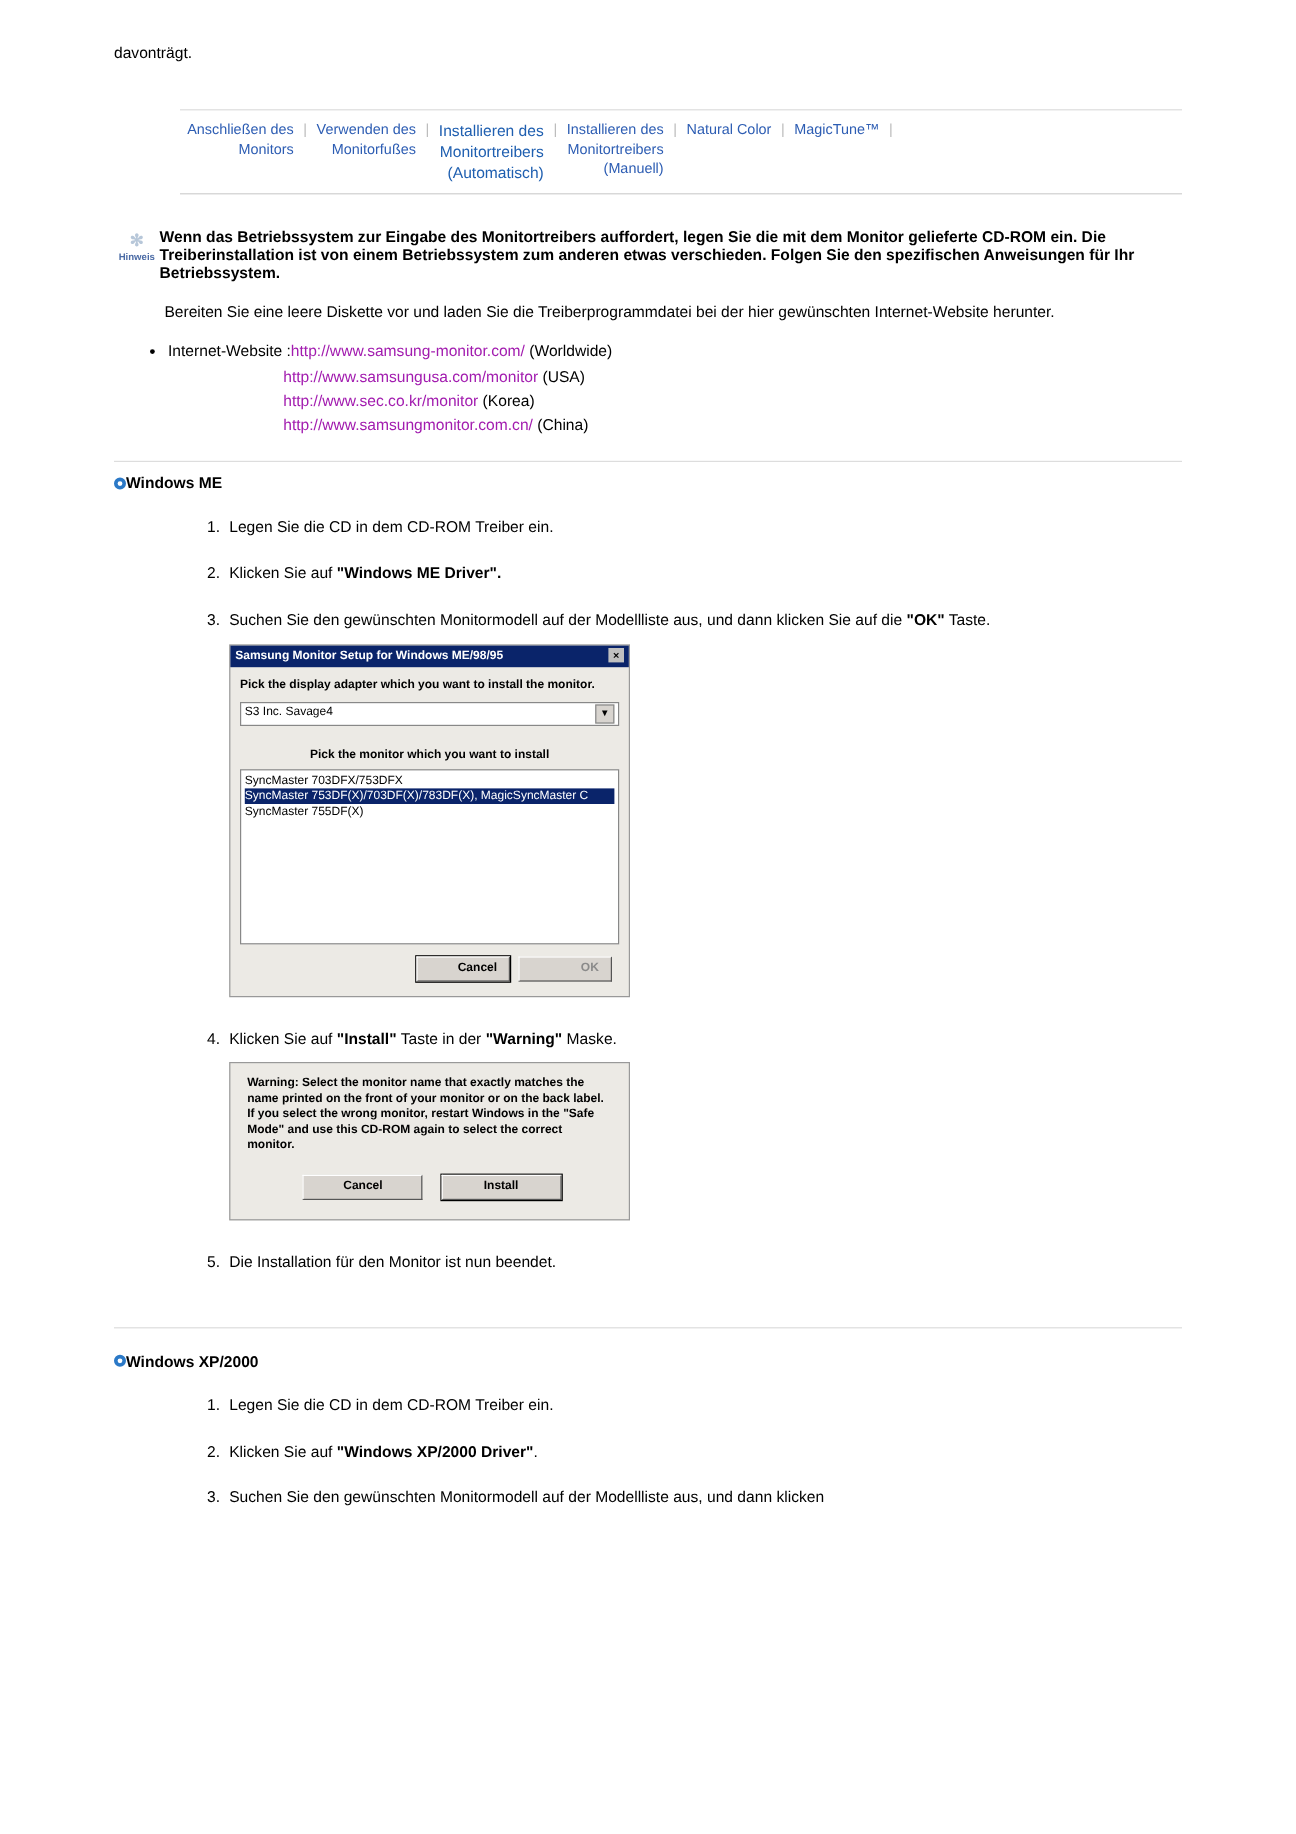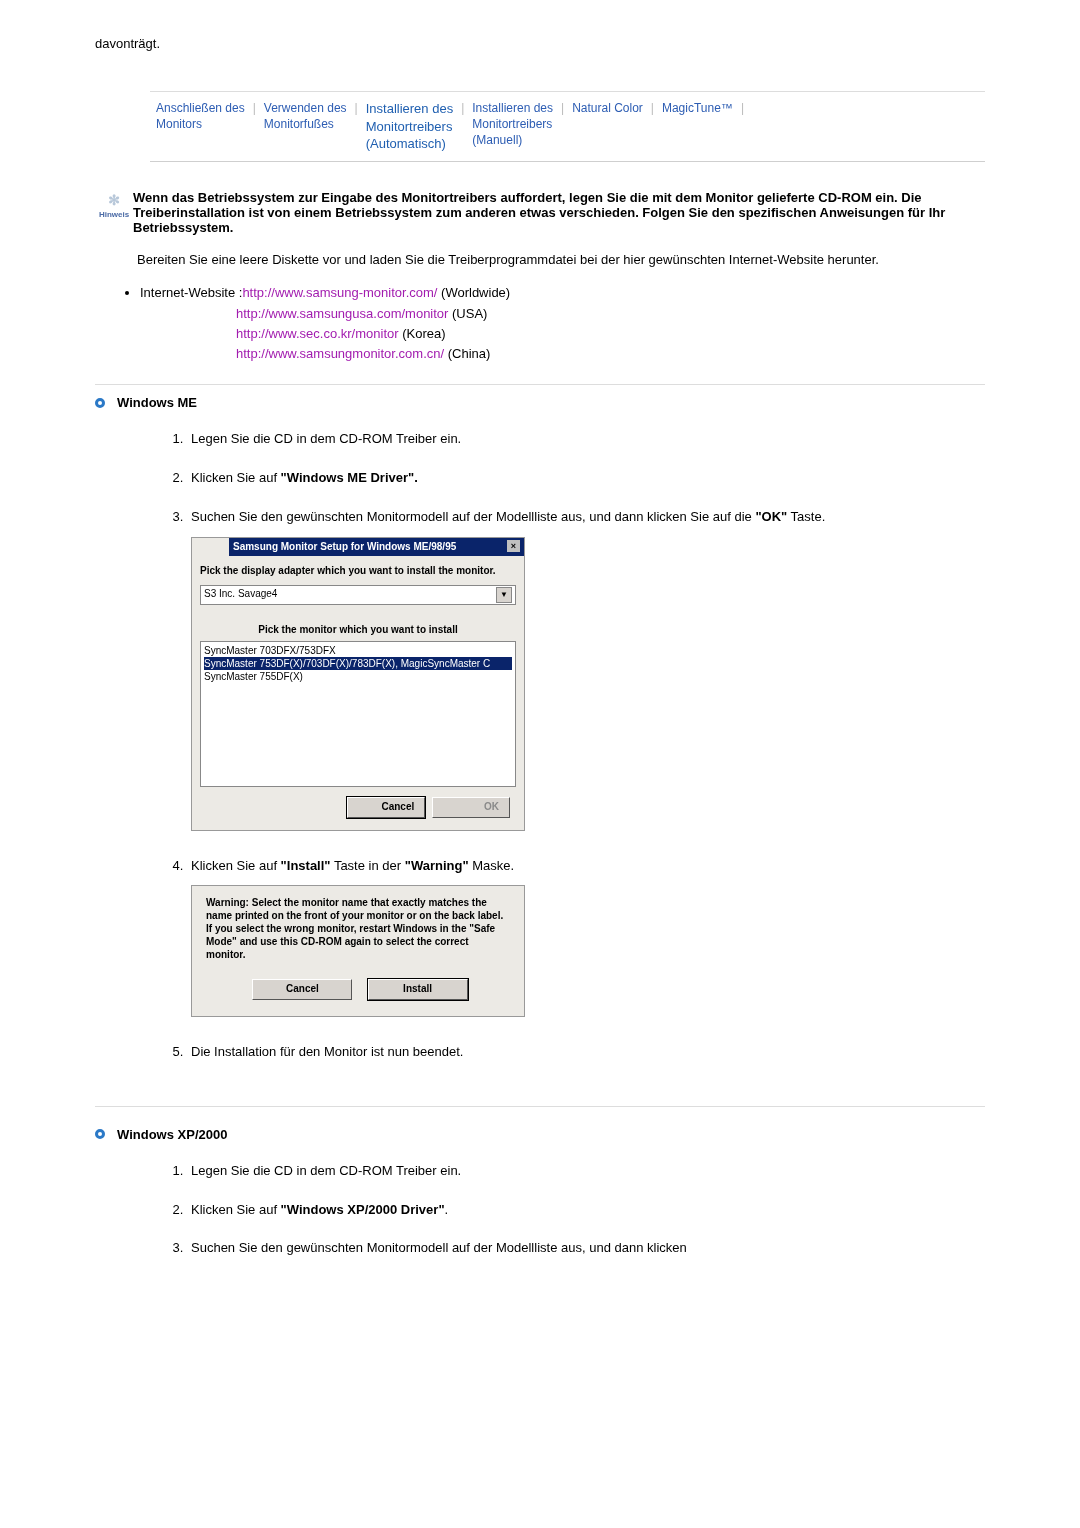--- a/index.html
+++ b/index.html
@@ -20,21 +20,21 @@
     border-bottom: 1px solid #cfcfcf;
     padding: 8px 0 8px 0;
     display: flex;
     align-items: flex-start;
     font-size: 12px;
     line-height: 1.35;
     font-family: Verdana, Arial, sans-serif;
   }
   .tab-bar .tab {
     color: #2d5db3;
-    text-align: left;
+    text-align: right;
     padding: 0 6px;
   }
   .tab-bar .tab.active { color: #1f5fb0; }
   .tab-bar .sep { color: #bbb; padding: 0 2px; }
   .hinweis-block {
     display: flex;
     margin-top: 28px;
     margin-left: 0;
   }
   .hinweis-icon {
@@ -63,21 +63,21 @@
   }
   .sites li { line-height: 1.55; }
   .indent-sites { margin-left: 116px; line-height: 1.55; }
   a.link { color: #a21caf; text-decoration: none; }
   .section-head {
     margin-top: 20px;
     padding-top: 10px;
     border-top: 1px solid #ddd;
     display: flex;
     align-items: center;
-    gap: 12px;
+    gap: 0;
     margin-bottom: 14px;
     font-weight: bold;
   }
   .bullet-dot {
     width: 10px; height: 10px; border-radius: 50%;
     background: #fff;
     border: 3px solid #2b79c7;
     box-sizing: border-box;
     display:inline-block;
   }
@@ -98,21 +98,20 @@
     font-size: 10px;
   }
   .dialog .titlebar {
     background: #0a246a;
     color: #fff;
     padding: 2px 4px;
     font-size: 10px;
     font-weight: bold;
     display:flex;
     justify-content: space-between;
-    margin-left: 37px;
   }
   .dialog .titlebar .x {
     background:#c0c0c0;
     color:#000;
     width:13px;height:12px;
     text-align:center;
     font-weight:bold;
     font-size:9px;
     line-height:12px;
   }

